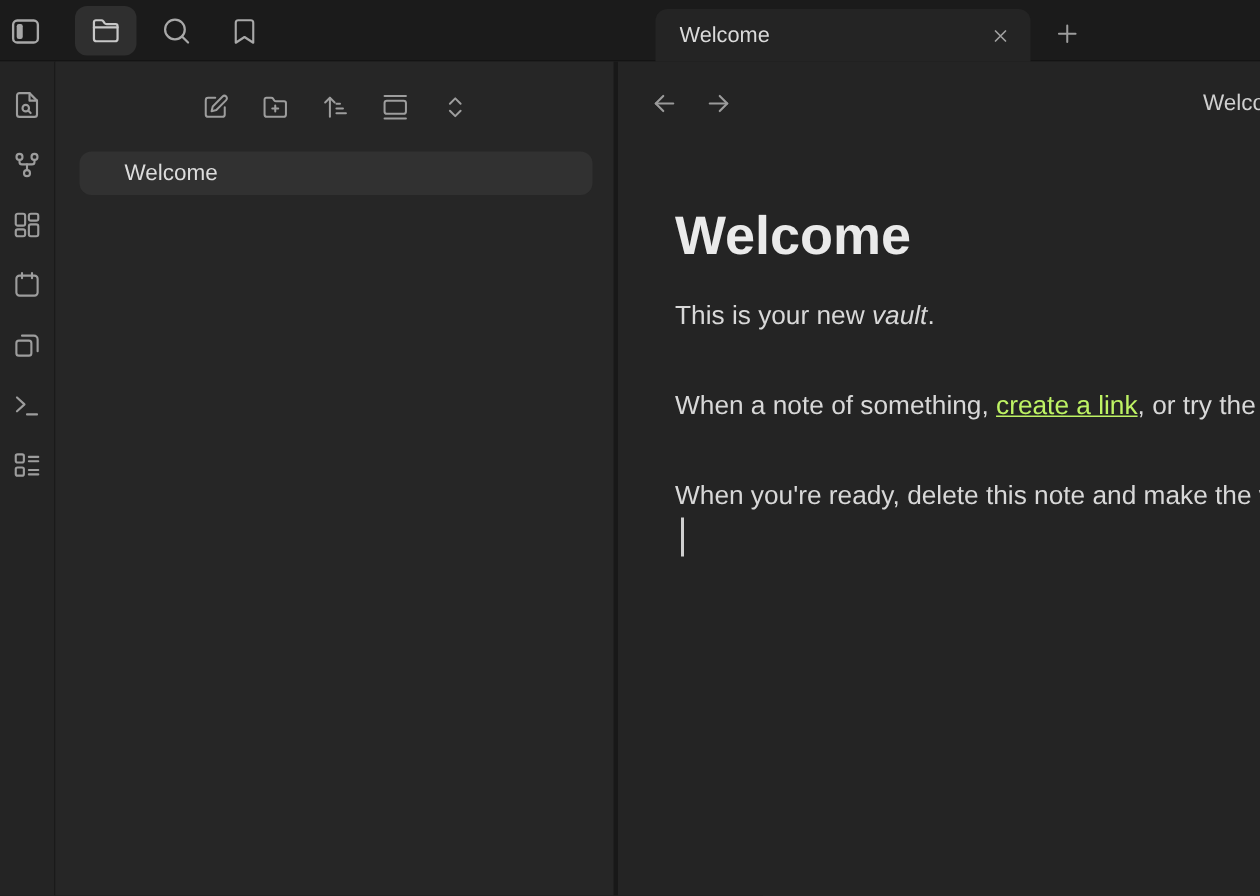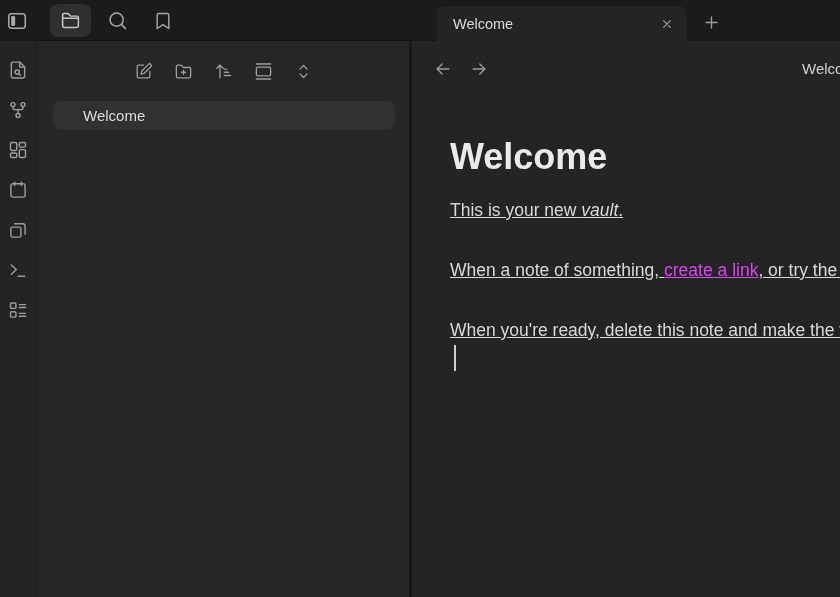--- a/index.html
+++ b/index.html
@@ -85,27 +85,27 @@
   #nav-fwd{left:54px;}
   .view-title{
     position:absolute;left:390px;top:19px;white-space:nowrap;
     color:#cfcfcf;font-size:15px;
   }
   .note{padding:40px 0 0 38px;color:#d8d8d8;}
   .note h1{
     margin:0;font-size:36px;line-height:43px;font-weight:700;color:#eaeaea;white-space:nowrap;
   }
   .note p{
-    margin:0;font-size:17.5px;line-height:28px;white-space:nowrap;color:#d8d8d8;text-decoration:underline;
+    margin:0;font-size:17.5px;line-height:28px;white-space:nowrap;color:#d8d8d8;
   }
   .p1{margin-top:18px !important;}
   .p2{margin-top:32px !important;}
   .p3{margin-top:32px !important;}
   .note .em{font-style:italic;}
-  .note a{color:#d946ef;text-decoration:underline;cursor:pointer;}
+  .note a{color:#bef264;text-decoration:underline;cursor:pointer;}
   .cursor-line{height:28px;position:relative;}
   .cursor{
     position:absolute;left:4px;top:1px;width:2px;height:26px;background:#cfcfcf;
   }
 </style>
 </head>
 <body>
 
 <div class="topbar">
   <div class="tb-btn" id="btn-toggle">

